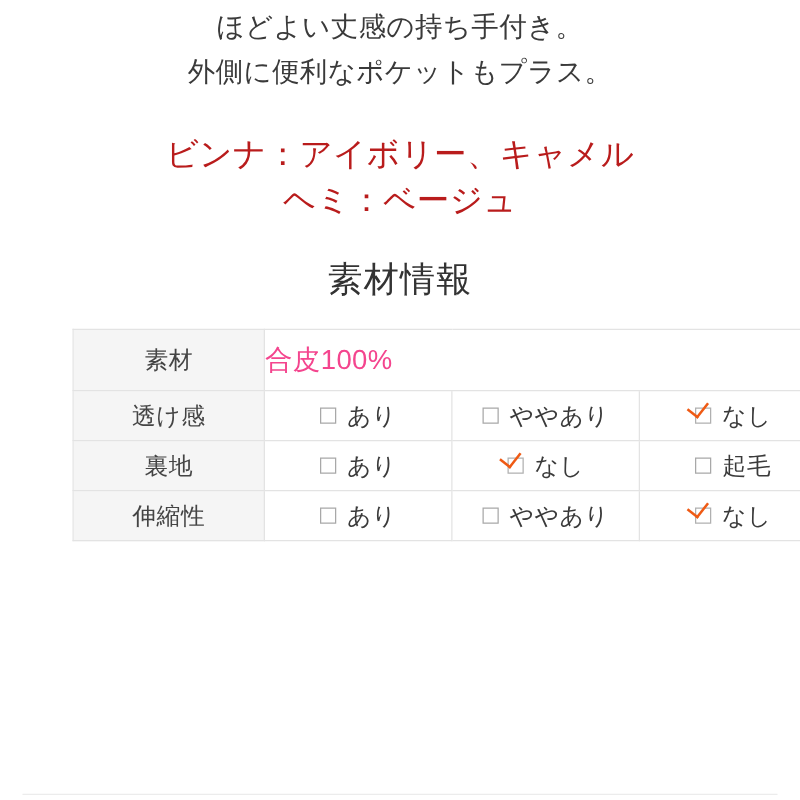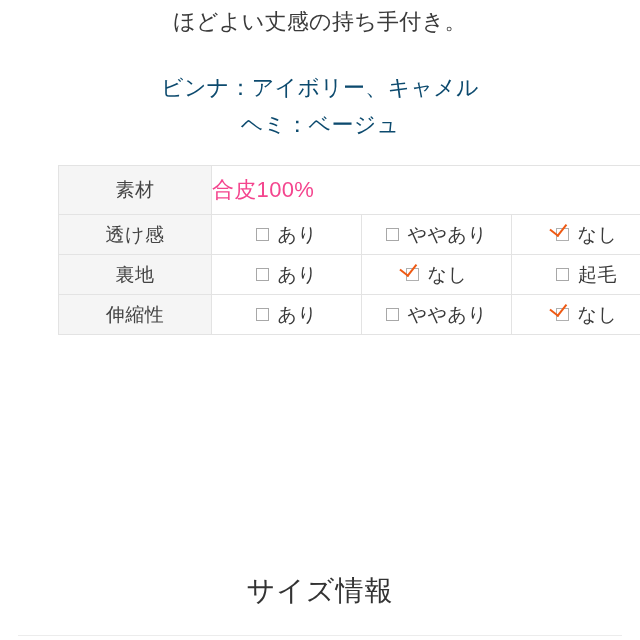--- a/index.html
+++ b/index.html
@@ -36,23 +36,23 @@
     display: block;
     white-space: nowrap;
   }
 
   .desc-gap {
     height: 29px;
   }
 
   .color-block {
     text-align: center;
-    font-size: 22px;
+    font-size: 26px;
     line-height: 37px;
-    color: #0c4a6e;
+    color: #b91c1c;
     letter-spacing: 0.3px;
   }
   .color-line {
     display: block;
     white-space: nowrap;
   }
 
   
   .section-heading {
     text-align: center;
@@ -165,29 +165,31 @@
     background: #ececec;
   }
 </style>
 </head>
 <body>
 
 <div class="page">
 
   <div class="desc-block">
     <span class="desc-line">ほどよい丈感の持ち手付き。</span>
+    <span class="desc-line">外側に便利なポケットもプラス。</span>
   </div>
 
   <div class="desc-gap"></div>
 
   <div class="color-block">
     <span class="color-line">ビンナ：アイボリー、キャメル</span>
     <span class="color-line">ヘミ：ベージュ</span>
   </div>
 
+  <div class="section-heading" id="material-heading">素材情報</div>
 
   <div class="table-wrap">
     <table class="material-table">
       <tbody>
 
         <tr class="row-material">
           <td class="row-label">素材</td>
           <td class="material-value" colspan="3">合皮100%</td>
         </tr>
 
@@ -255,17 +257,16 @@
               <span class="cb checked"></span>
               <span class="opt-label">なし</span>
             </span>
           </td>
         </tr>
 
       </tbody>
     </table>
   </div>
 
-  <div class="section-heading" id="size-heading">サイズ情報</div>
 
   <div class="bottom-rule"></div>
 
 </div>
 
 </body></html>

